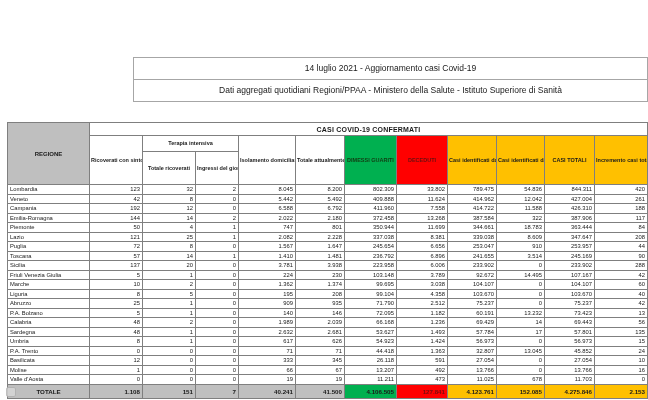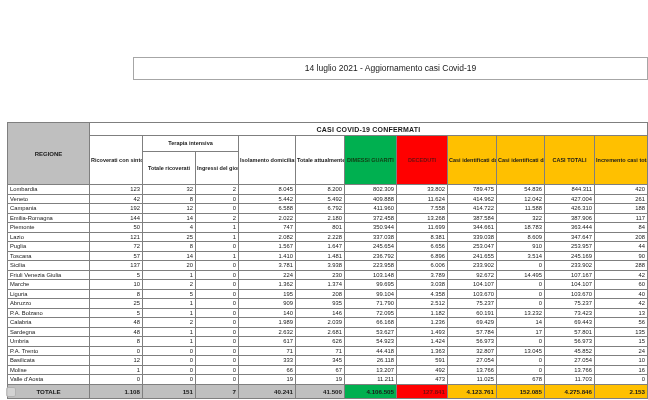--- a/index.html
+++ b/index.html
@@ -38,20 +38,21 @@
   .watermark { position:absolute; left:6px; top:387px; width:10px; height:10px;
                border:1px solid #b0b0b0; border-radius:2px; background:#d8d8d8; opacity:.8; }
 </style>
 </head>
 <body>
 
 <div class="page">
 
   <div class="title-box">
     <div class="title-line">14 luglio 2021 - Aggiornamento casi Covid-19</div>
+    <div class="title-line">Dati aggregati quotidiani Regioni/PPAA - Ministero della Salute - Istituto Superiore di Sanità</div>
   </div>
 
   <table class="covid">
     <colgroup>
       <col style="width:82px">
         <col style="width:53px">
         <col style="width:53px">
         <col style="width:43px">
       <col style="width:57px">
         <col style="width:49px">

